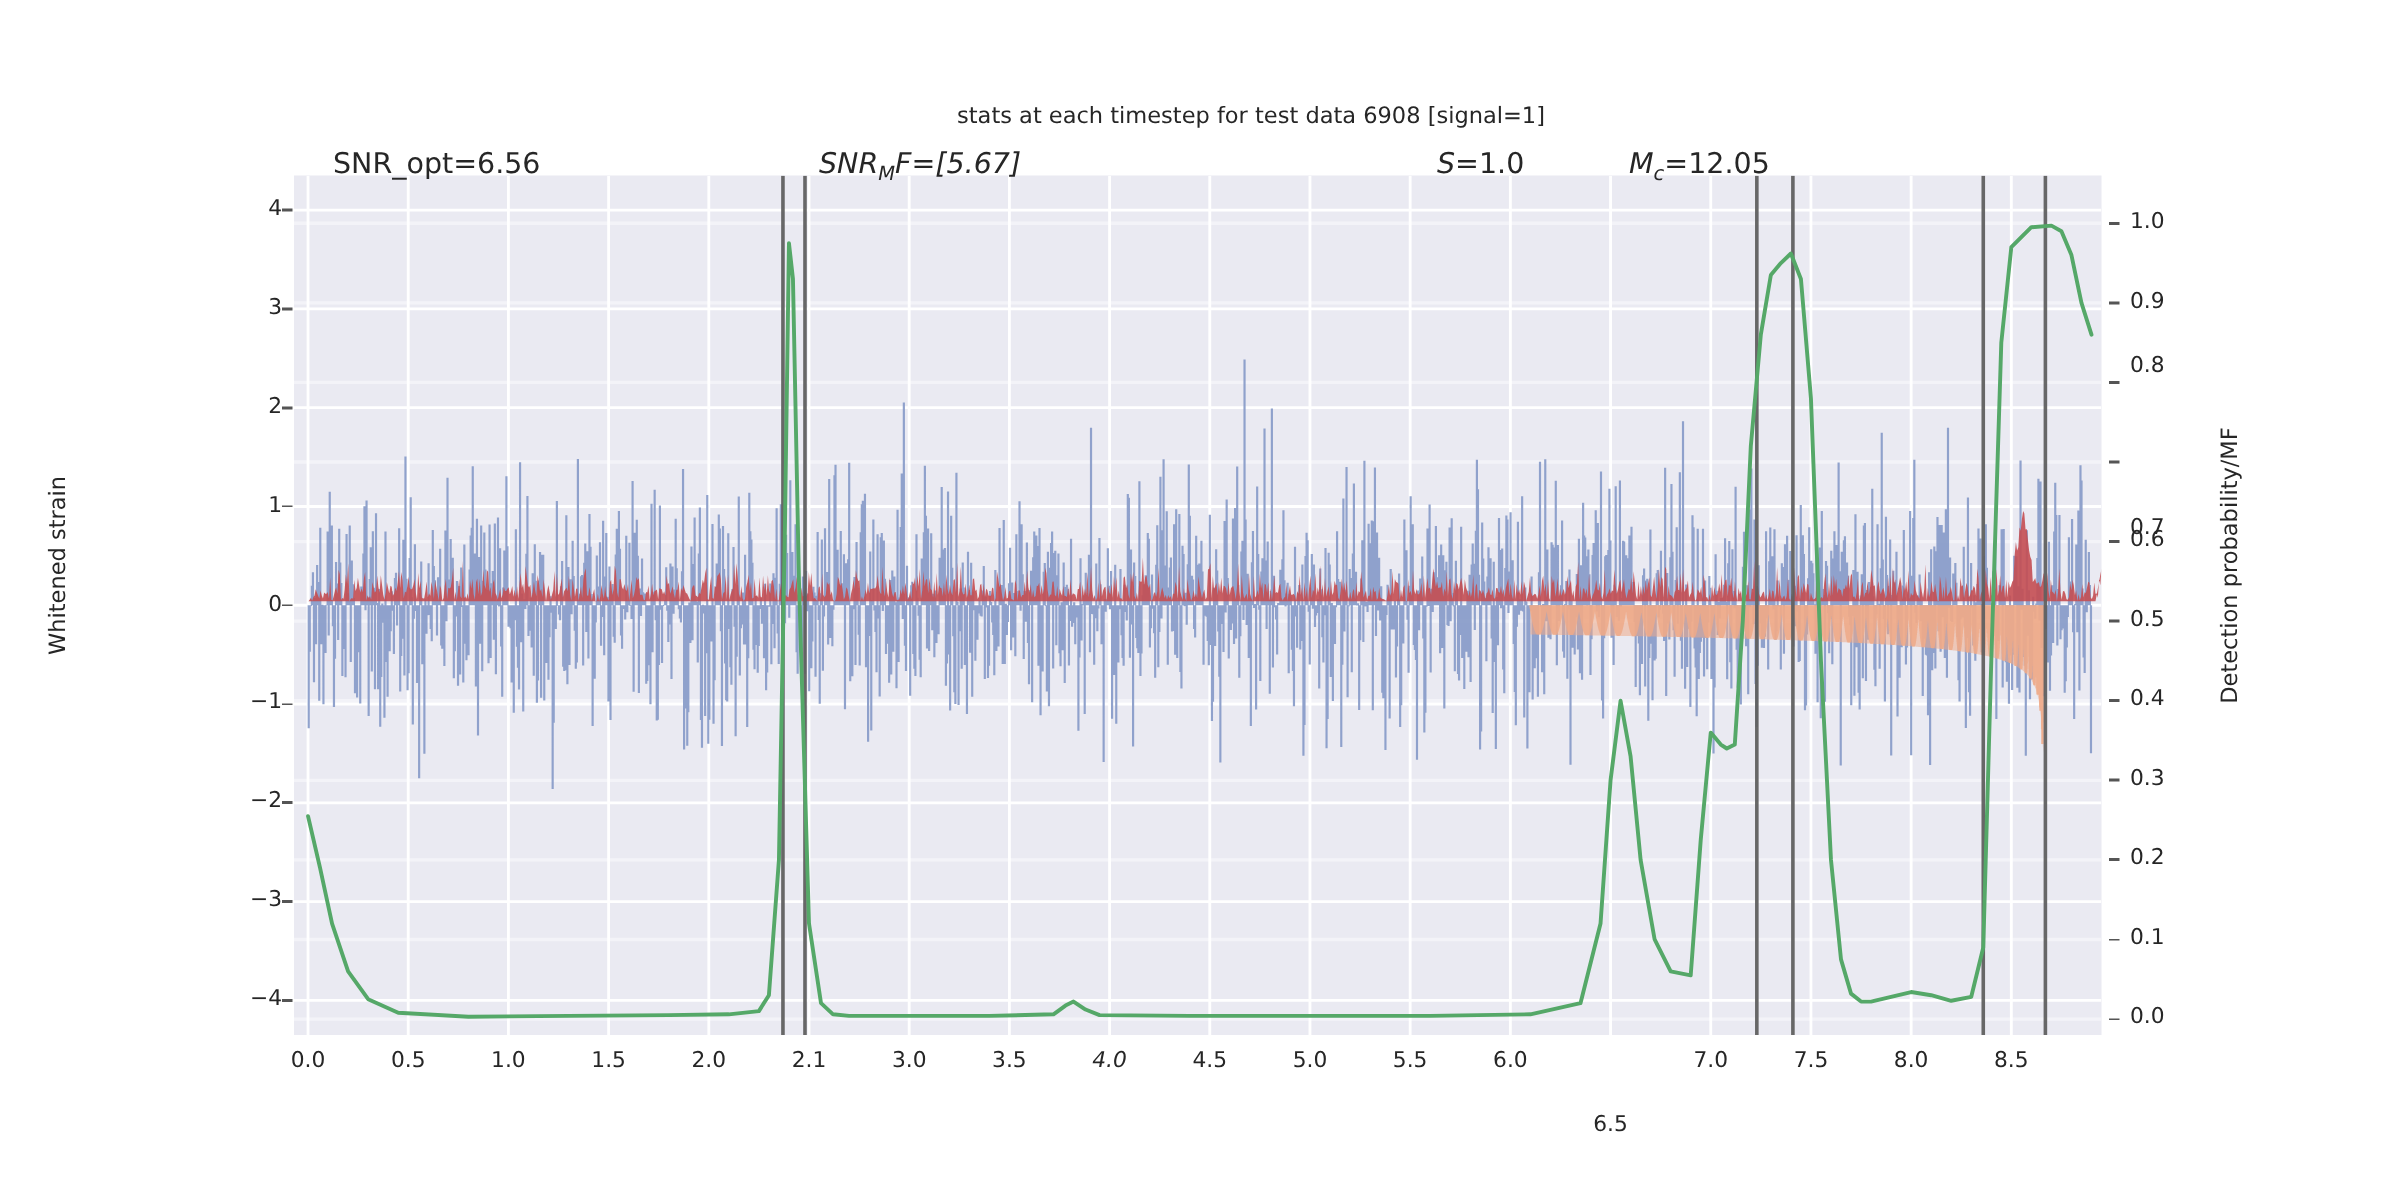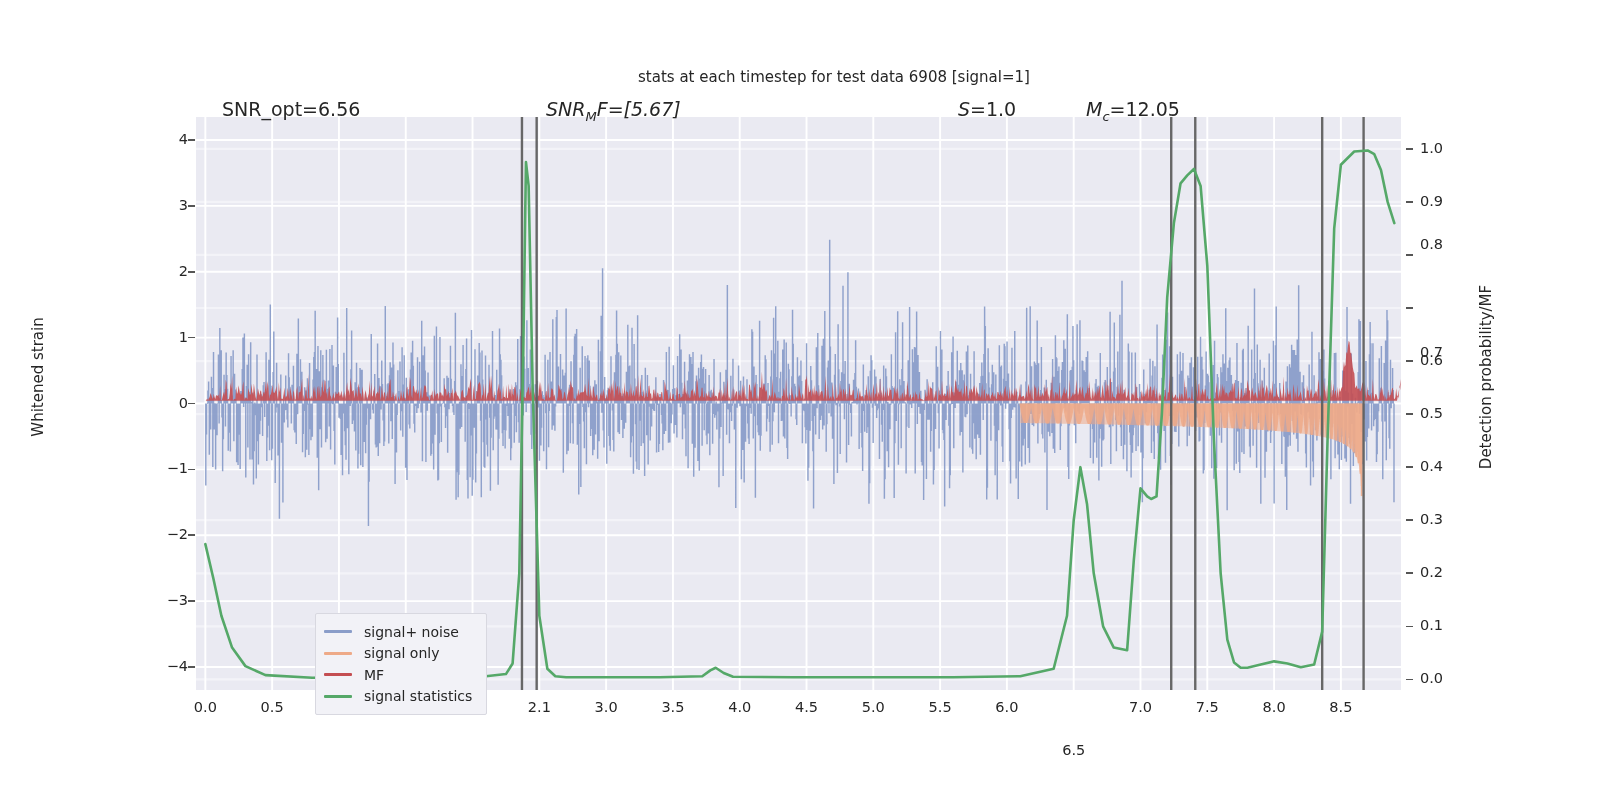--- a/index.html
+++ b/index.html
@@ -189,52 +189,34 @@
     </div>
   <div id="ticks-x">
       <div class="xtick" style="left: 175.351px;">0.0</div>
       <div class="xtick" style="left: 242.147px;">0.5</div>
       <div class="xtick" style="left: 308.943px;">1.0</div>
       <div class="xtick" style="left: 375.739px;">1.5</div>
       <div class="xtick" style="left: 442.535px;">2.0</div>
       <div class="xtick" style="left: 509.331px;">2.1</div>
       <div class="xtick" style="left: 576.127px;">3.0</div>
       <div class="xtick" style="left: 642.924px;">3.5</div>
-      <div class="xtick" style="left: 709.72px;">4.0</div>
+      <div class="xtick" style="left: 709.72px; font-style: italic;">4.0</div>
       <div class="xtick" style="left: 776.516px;">4.5</div>
       <div class="xtick" style="left: 843.312px;">5.0</div>
       <div class="xtick" style="left: 910.108px;">5.5</div>
       <div class="xtick" style="left: 976.904px;">6.0</div>
       <div class="xtick" style="left: 1043.7px; margin-top: 43px;">6.5</div>
       <div class="xtick" style="left: 1110.5px;">7.0</div>
       <div class="xtick" style="left: 1177.29px;">7.5</div>
       <div class="xtick" style="left: 1244.09px;">8.0</div>
       <div class="xtick" style="left: 1310.88px;">8.5</div>
     </div>
 
   <div class="annot" id="annot-snr-opt" style="left:222px;">SNR_opt=6.56</div>
 
   <div class="annot" id="annot-snr-mf" style="left:546px;"><i>SNR</i><sub>M</sub><i>F=[5.67]</i></div>
 
   <div class="annot" id="annot-s" style="left:958px;"><i>S</i><span>=1.0</span></div>
 
   <div class="annot" id="annot-mc" style="left:1086px;"><i>M</i><sub>c</sub><span>=12.05</span></div>
 
-  <div id="legend">
-      <div class="legend-row">
-        <span class="legend-swatch" style="background: rgb(138, 157, 201);"></span>
-        <span class="legend-label">signal+ noise</span>
-      </div>
-      <div class="legend-row">
-        <span class="legend-swatch" style="background: rgb(238, 170, 136);"></span>
-        <span class="legend-label">signal only</span>
-      </div>
-      <div class="legend-row">
-        <span class="legend-swatch" style="background: rgb(196, 78, 82);"></span>
-        <span class="legend-label">MF</span>
-      </div>
-      <div class="legend-row">
-        <span class="legend-swatch" style="background: rgb(85, 168, 104);"></span>
-        <span class="legend-label">signal statistics</span>
-      </div>
-    </div>
 
 </div>
 
 </body></html>

